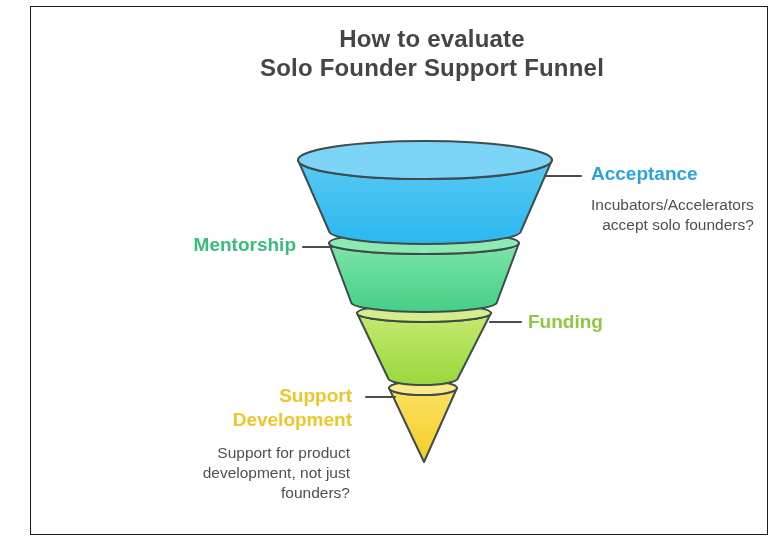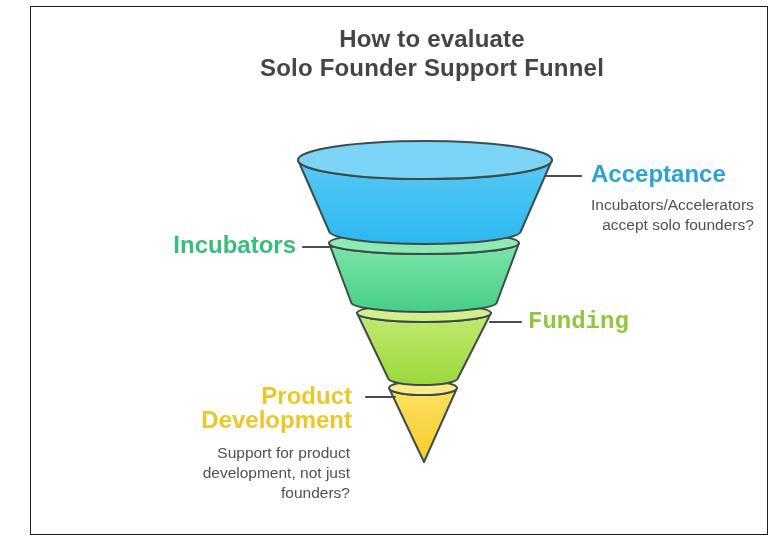--- a/index.html
+++ b/index.html
@@ -40,37 +40,37 @@
     stroke-linejoin:round;
   }
   svg.funnel line{
     stroke:var(--connector);
     stroke-width:2.2;
     stroke-linecap:round;
   }
   .stage-label{
     position:absolute;
     font-weight:bold;
-    font-size:24px;line-height:24px;
+    font-size:19px;line-height:24px;
     white-space:pre-line;
   }
   .stage-desc{
     position:absolute;
     color:var(--text);
     font-size:15.5px;line-height:20px;
     white-space:pre-line;
   }
   .al-r{text-align:right;}
   .al-l{text-align:left;}
   
   .lbl-acceptance{left:591px;top:162px;}
   .desc-acceptance{left:591px;top:195px;text-align:right;}
   .lbl-mentorship{right:480px;top:233px;}
   .desc-mentorship{right:486px;top:270px;}
-  .lbl-funding{left:528px;top:310px;font-family:Liberation Mono, monospace;}
+  .lbl-funding{left:528px;top:310px;}
   .desc-funding{left:528px;top:353px;}
   .lbl-product-development{right:424px;top:384px;}
   .desc-product-development{right:426px;top:443px;}
 </style>
 </head>
 <body>
 
 <div class="canvas">
 
   <div class="frame"></div>
@@ -121,23 +121,23 @@
     <line x1="545" y1="176" x2="581" y2="176"></line>
     <line x1="303" y1="247" x2="333" y2="247"></line>
     <line x1="490" y1="322" x2="521" y2="322"></line>
     <line x1="366" y1="397" x2="395" y2="397"></line>
   </svg>
 
   <div class="stage-label al-l lbl-acceptance" style="color: rgb(43, 163, 216);">Acceptance</div>
   <div class="stage-desc al-l desc-acceptance">Incubators/Accelerators
 accept solo founders?</div>
 
-  <div class="stage-label al-r lbl-mentorship" style="color: rgb(57, 189, 124);">Incubators</div>
+  <div class="stage-label al-r lbl-mentorship" style="color: rgb(57, 189, 124);">Mentorship</div>
 
   <div class="stage-label al-l lbl-funding" style="color: rgb(144, 199, 62);">Funding</div>
 
-  <div class="stage-label al-r lbl-product-development" style="color: rgb(236, 199, 42);">Product
+  <div class="stage-label al-r lbl-product-development" style="color: rgb(236, 199, 42);">Support
 Development</div>
   <div class="stage-desc al-r desc-product-development">Support for product
 development, not just
 founders?</div>
 
 </div>
 
 </body></html>

